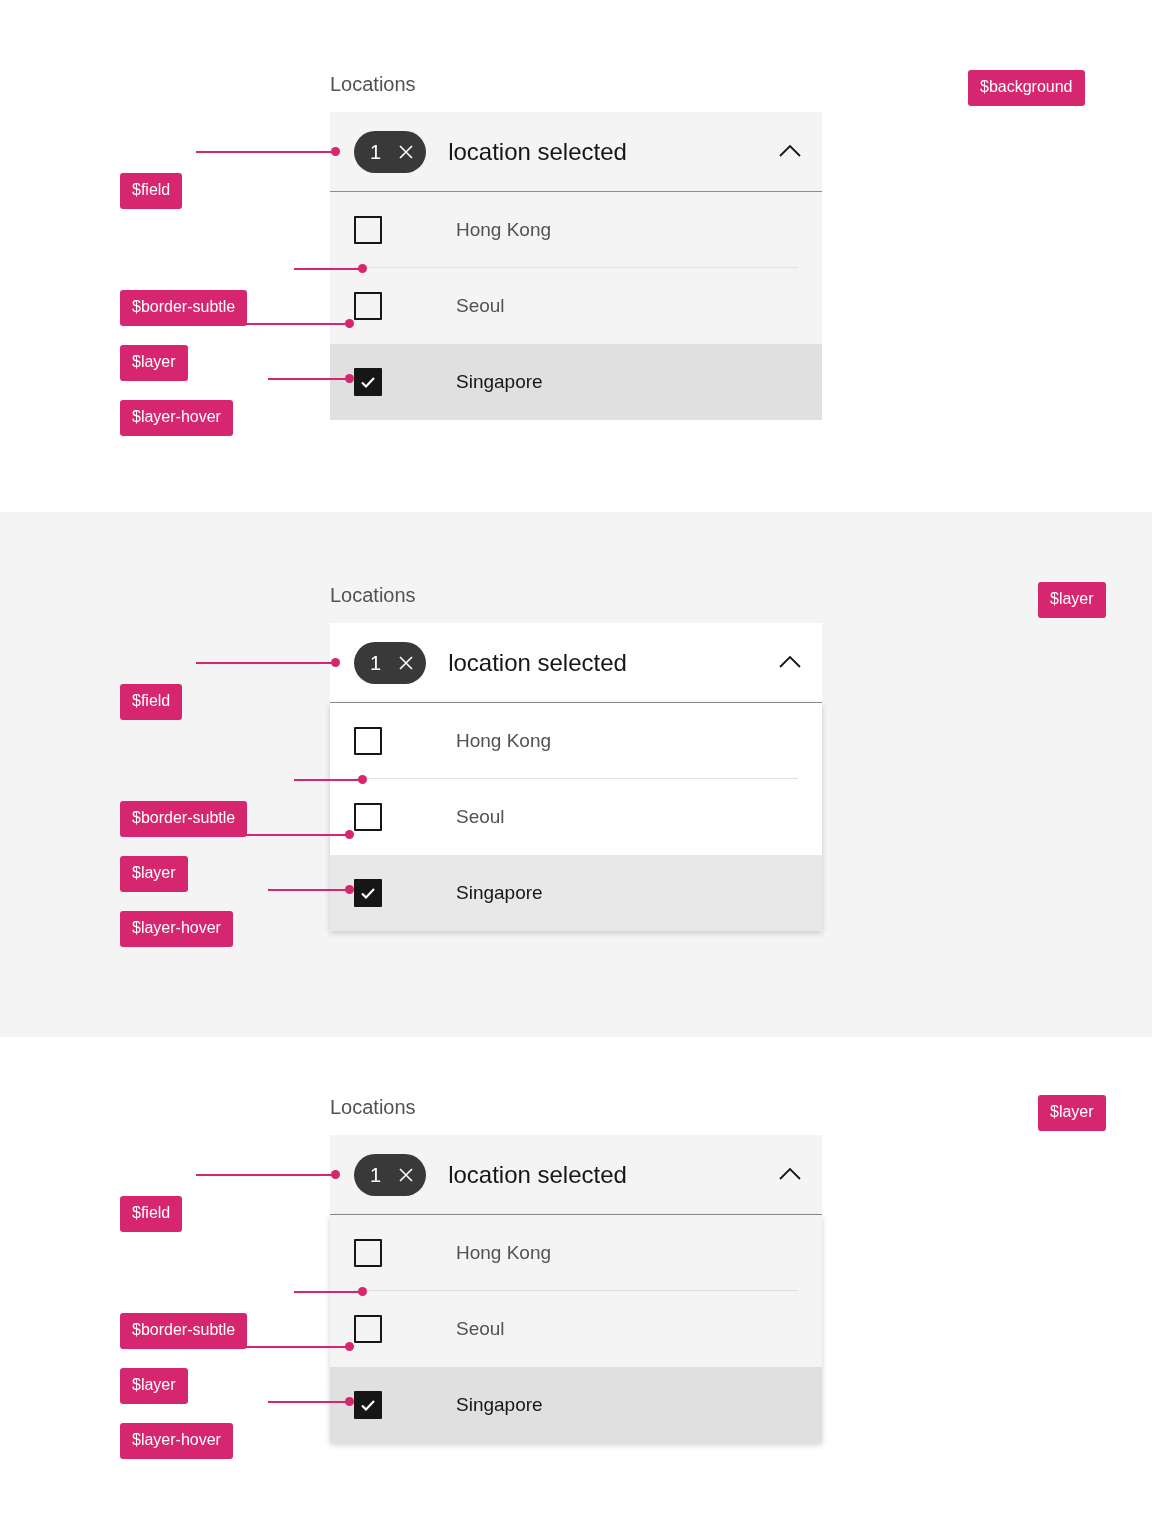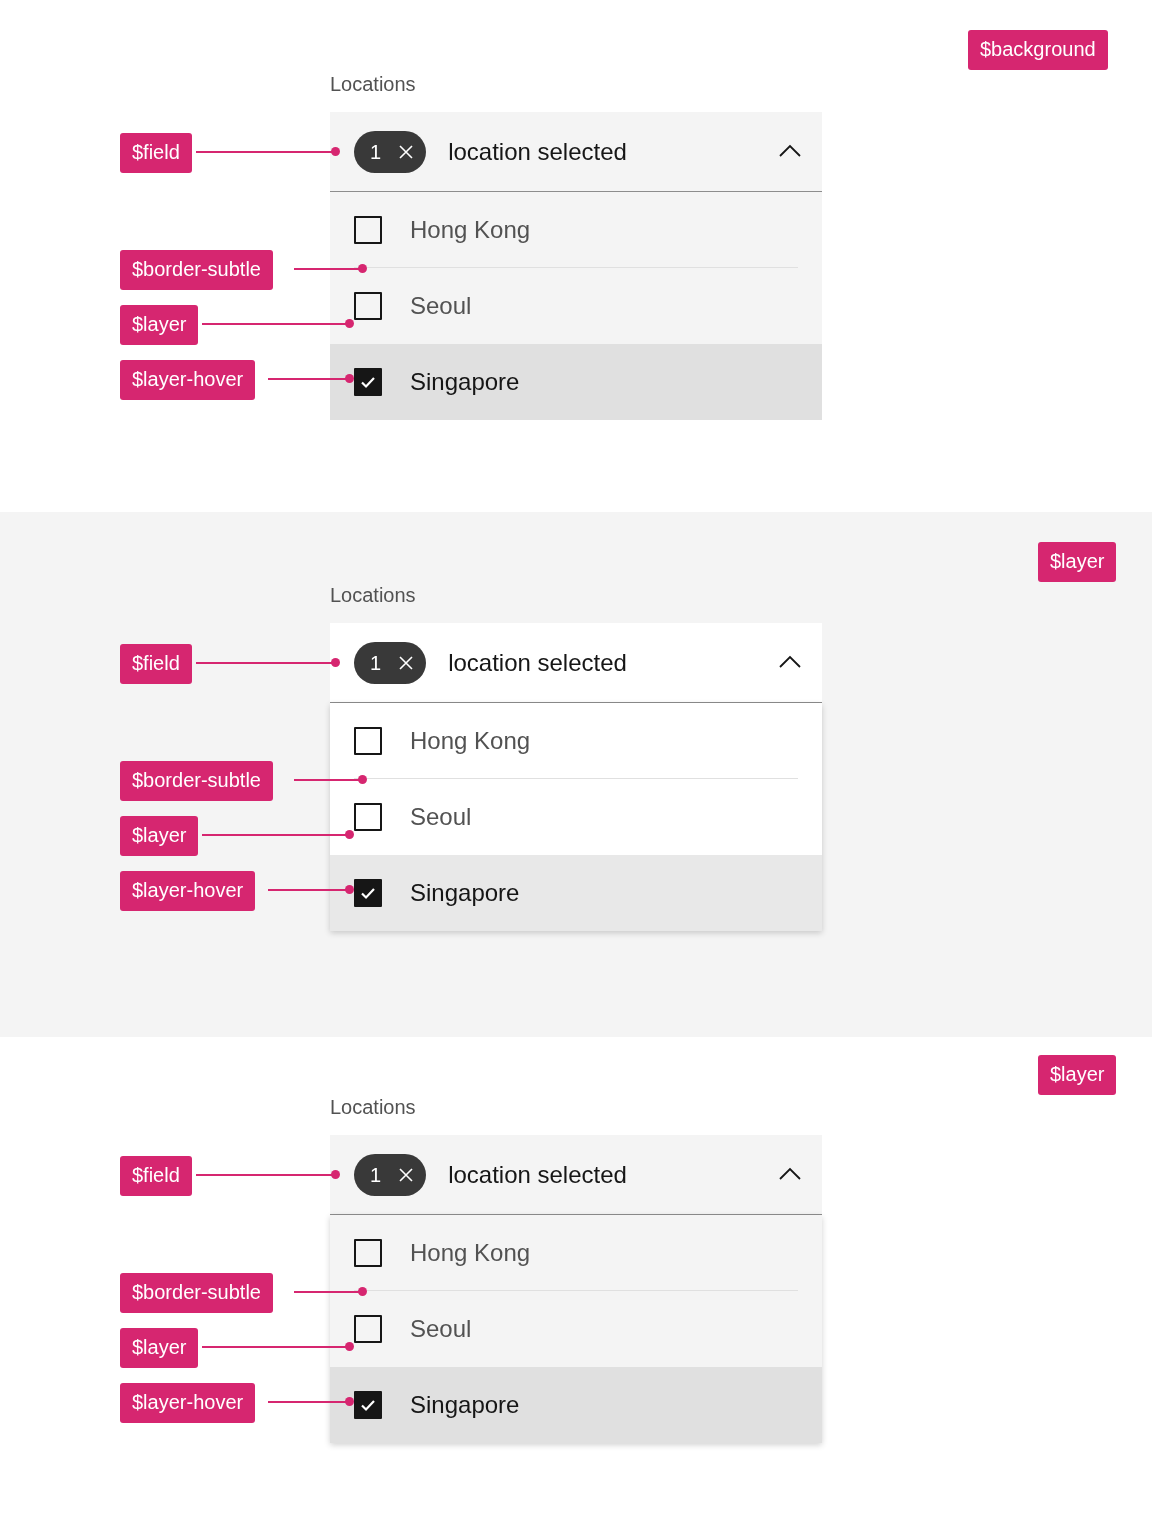--- a/index.html
+++ b/index.html
@@ -28,26 +28,27 @@
   }
   #section-1 { top: 0;    height: 512px; background: #ffffff; }
   #section-2 { top: 512px; height: 525px; background: #f4f4f4; }
   #section-3 { top: 1037px; height: 498px; background: #ffffff; }
 
   
   .tag {
     position: absolute;
     background: #d62670;
     color: #ffffff;
-    font-size: 20px;
+    font-size: 16px;
     line-height: 1;
     padding: 9px 12px 11px 12px;
     border-radius: 3px;
     white-space: nowrap;
     font-family: "Liberation Sans", sans-serif;
+    margin-top: 40px;
   }
   .tag.right { }
 
   
   .connector {
     position: absolute;
     height: 2px;
     background: #d62670;
   }
   .dot {
@@ -151,23 +152,24 @@
     display: flex;
     align-items: center;
     justify-content: center;
     border-radius: 1px;
   }
   .checkbox.checked {
     background: #161616;
     border-color: #161616;
   }
   .option-label {
-    font-size: 24px;
+    font-size: 19px;
     color: #161616;
     white-space: nowrap;
+    margin-left: 46px;
   }
   .option-label.muted { color: #525252; }
 </style>
 </head>
 <body>
 
 <div class="page">
 
   <div class="section" id="section-1"></div>
 

